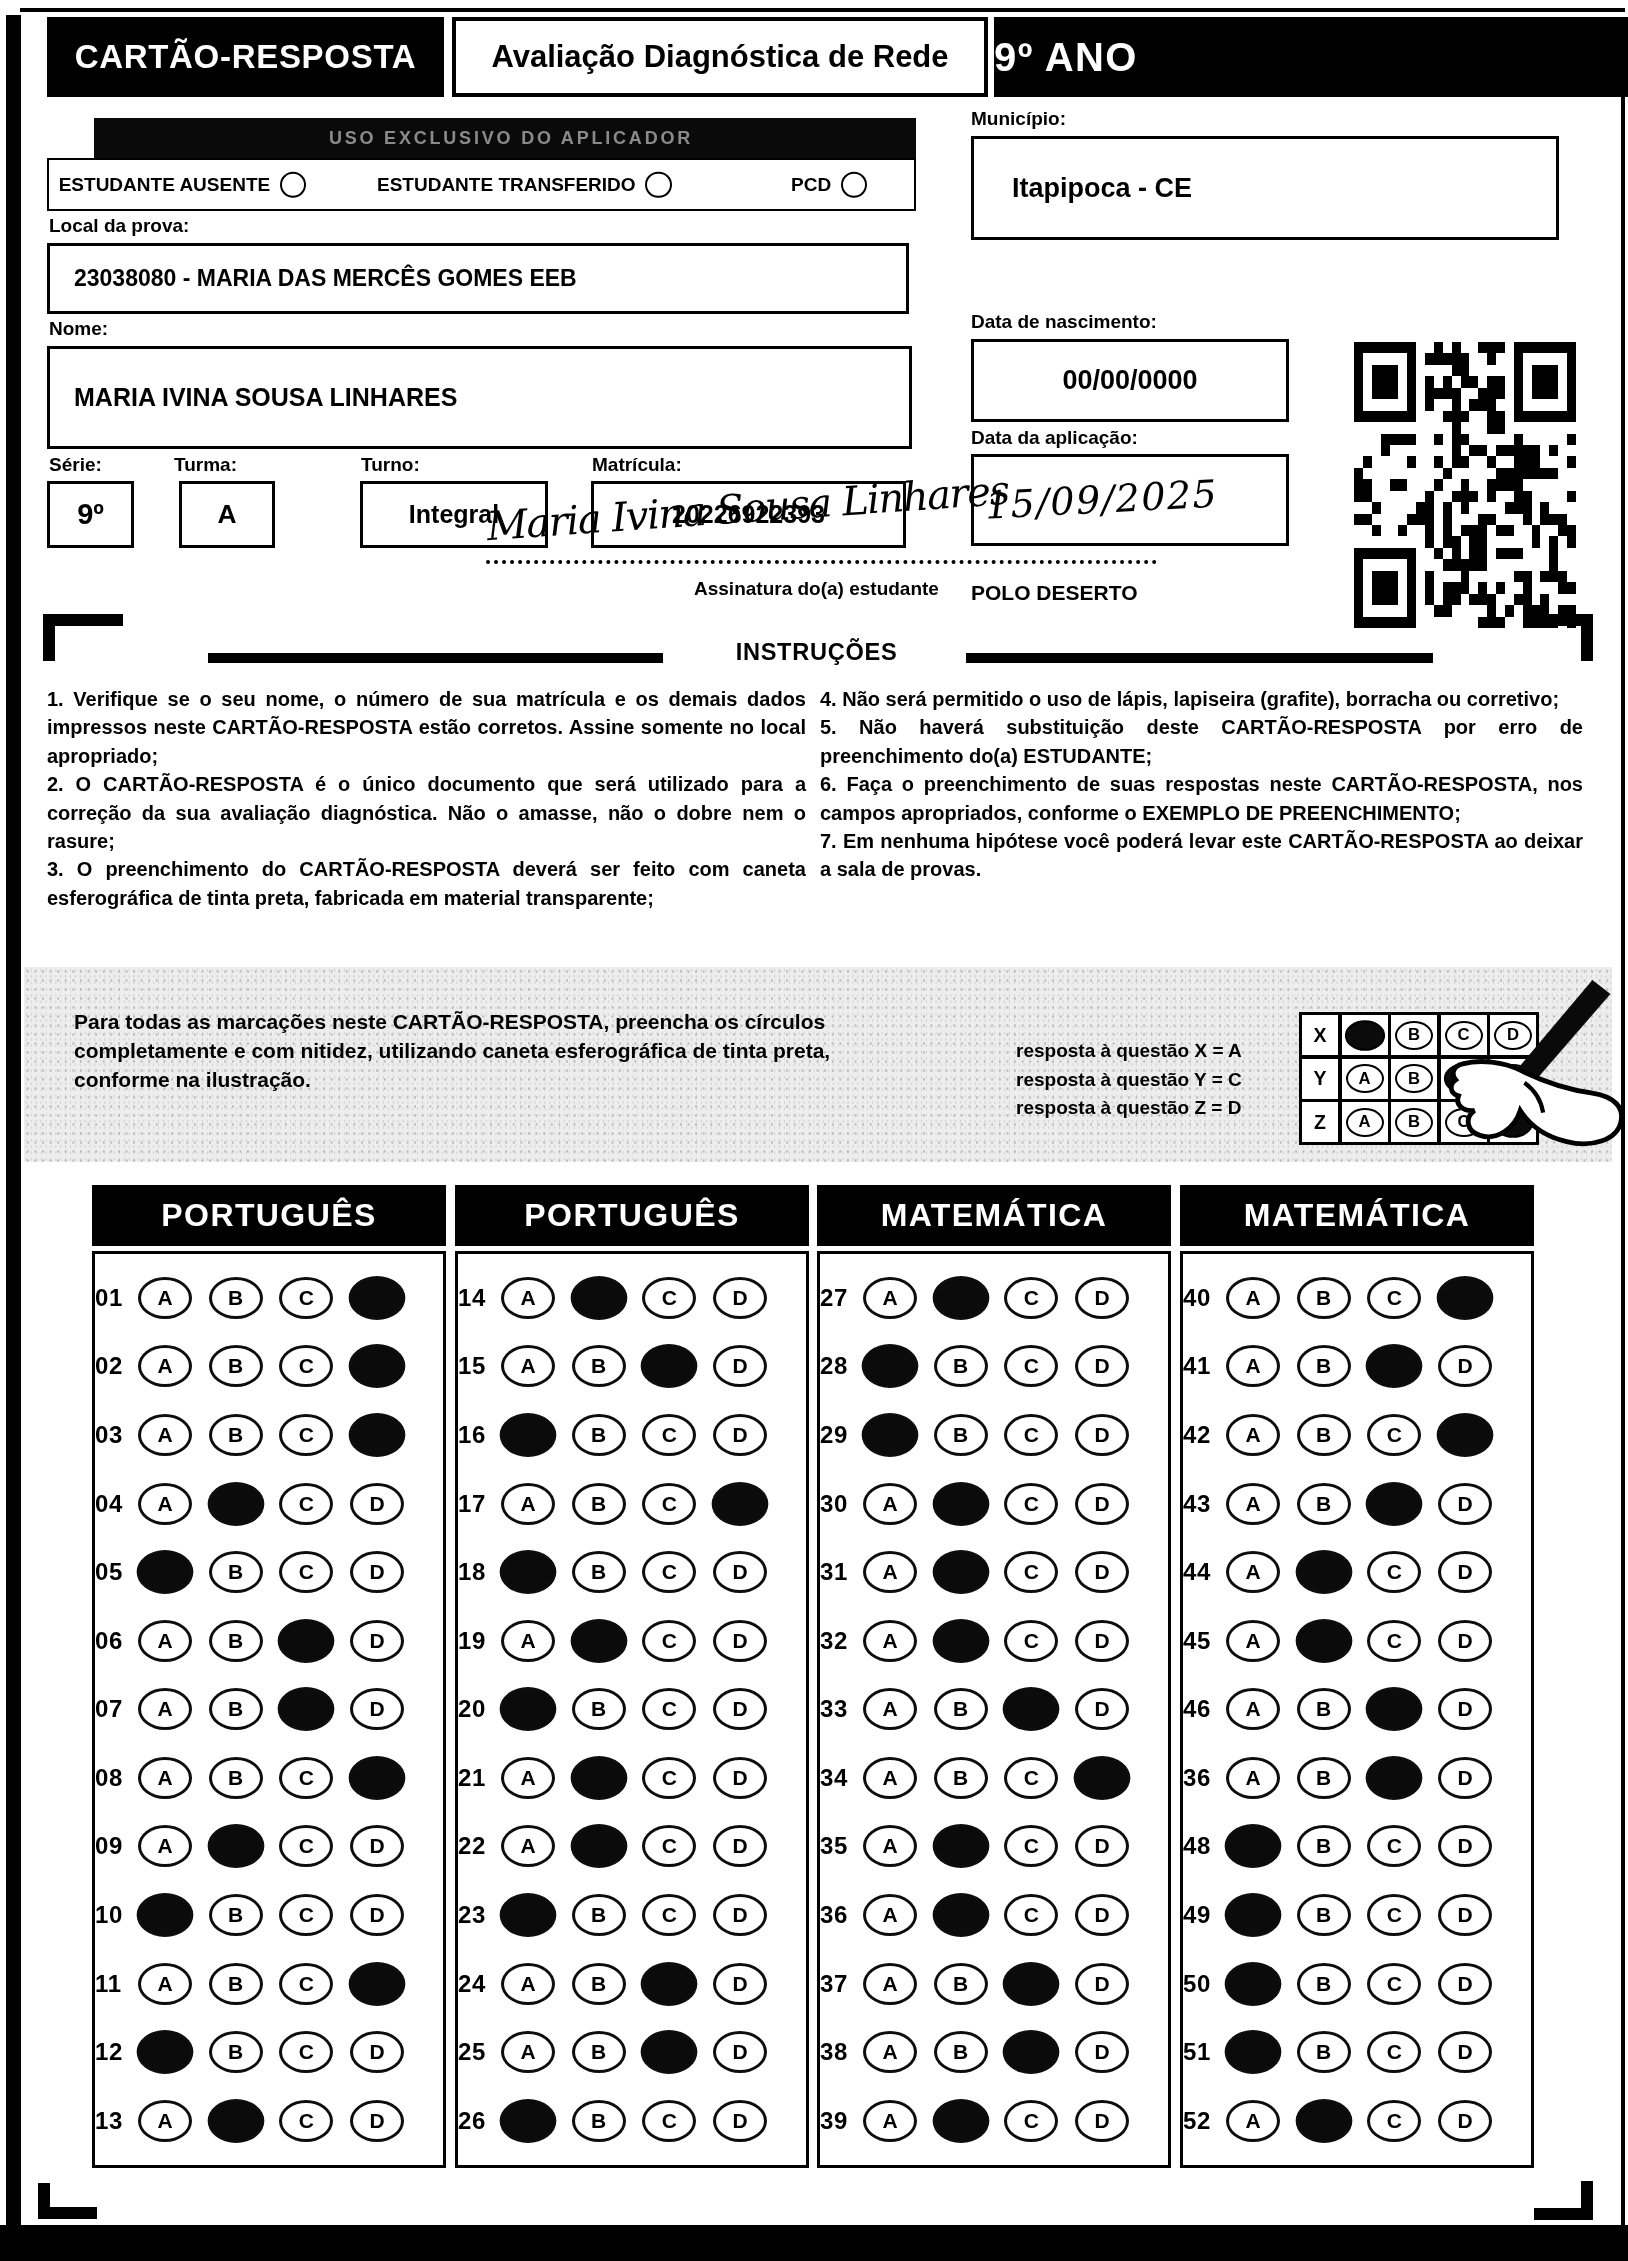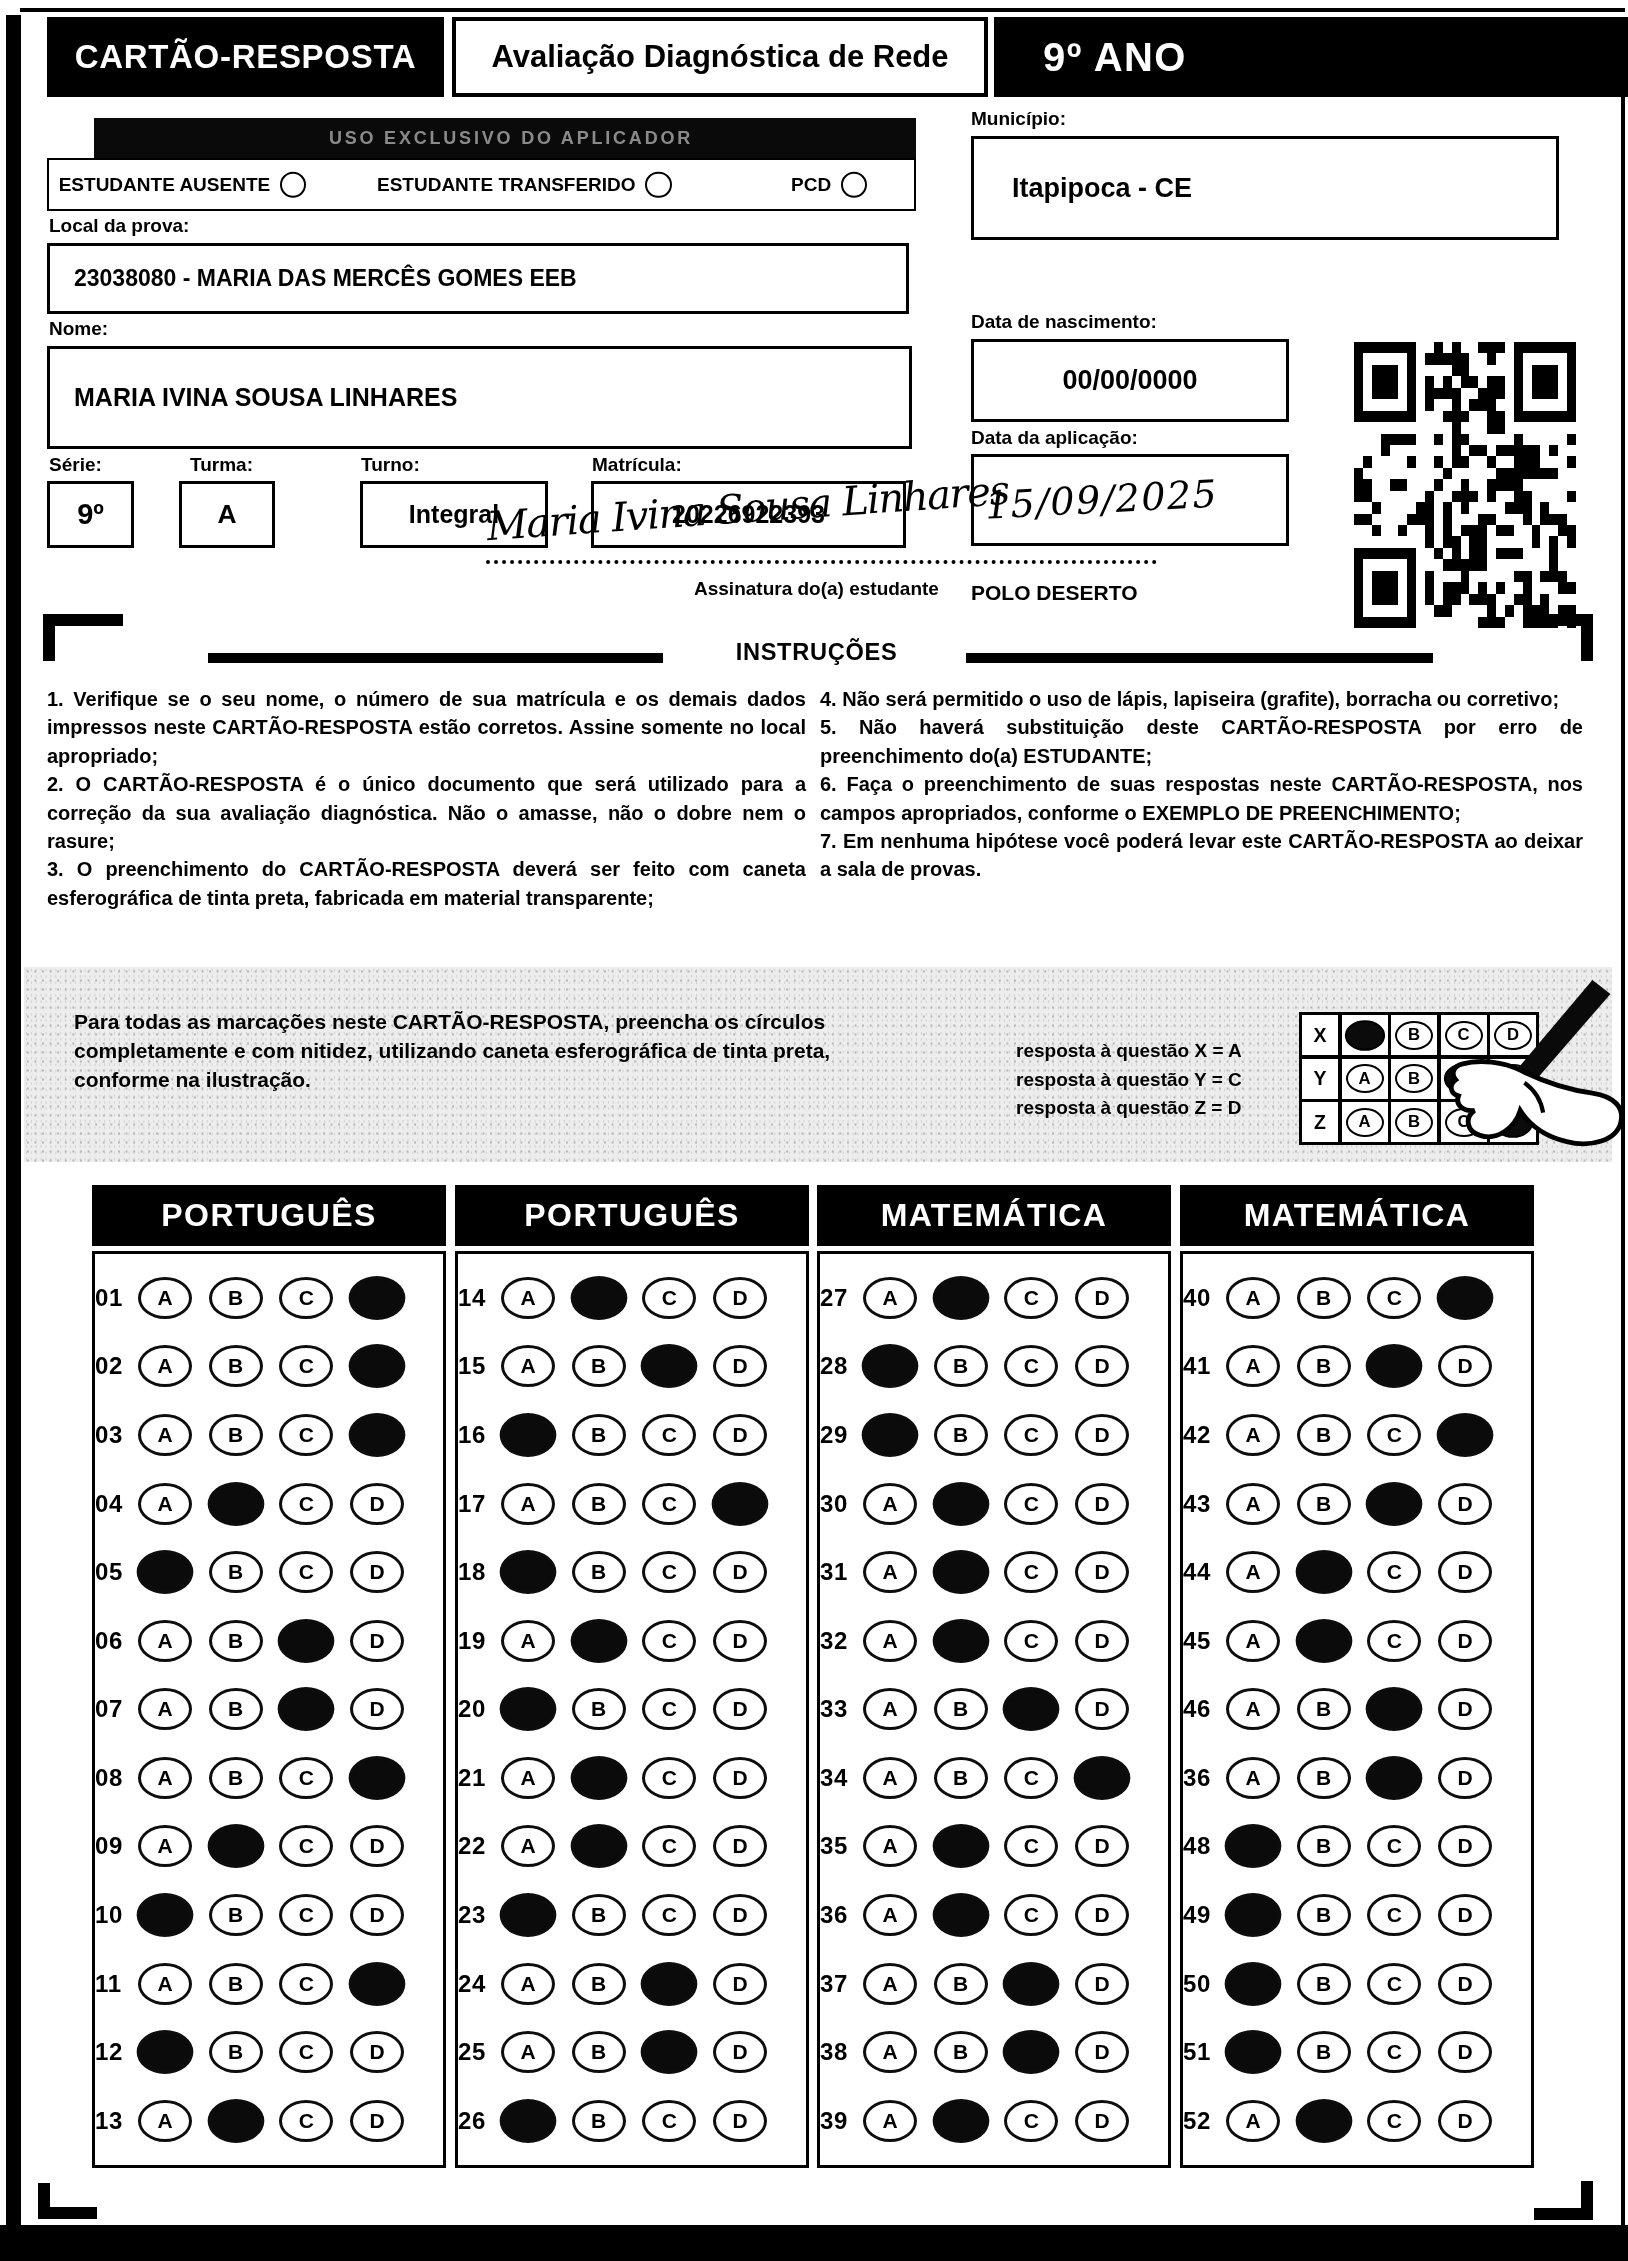--- a/index.html
+++ b/index.html
@@ -10,21 +10,21 @@
   .top-line{left:19.5px;top:8.3px;width:1605px;height:4.2px;background:#000;}
   .left-bar{left:5.6px;top:15.3px;width:15.3px;height:2246px;background:#000;}
   .right-line{left:1621px;top:46px;width:3.5px;height:2182px;background:#000;}
   .bottom-bar{left:0;top:2225px;width:1628px;height:36px;background:#000;}
   
   .hdr-left{left:47px;top:17.4px;width:397px;height:80px;background:#000;color:#fff;
             display:flex;align-items:center;justify-content:center;font-size:33px;font-weight:bold;letter-spacing:0.7px;}
   .hdr-center{left:452px;top:17.4px;width:536px;height:80px;background:#fff;border:4.9px solid #000;box-sizing:border-box;
             display:flex;align-items:center;justify-content:center;font-size:31px;font-weight:bold;}
   .hdr-right{left:994px;top:17.4px;width:634px;height:80px;background:#000;color:#fff;
-            display:flex;align-items:center;font-size:40px;font-weight:bold;letter-spacing:1.4px;padding-left:49px;box-sizing:border-box;}
+            display:flex;align-items:center;font-size:40px;font-weight:bold;letter-spacing:1.4px;box-sizing:border-box;}
   
   .apl-bar{left:94px;top:118px;width:822px;height:40px;background:#0a0a0a;display:flex;align-items:center;justify-content:center;}
   .apl-bar span{color:#cfcfcf;opacity:.65;font-weight:bold;font-size:18px;letter-spacing:2.8px;margin-left:12px;}
   .opt-box{left:47px;top:158px;width:869px;height:53px;border:2.8px solid #000;box-sizing:border-box;}
   .opt{position:absolute;top:50%;transform:translateY(-50%);display:flex;align-items:center;gap:9.7px;font-size:19px;font-weight:bold;}
   .circ{width:26.4px;height:26.4px;border:2.8px solid #000;border-radius:50%;background:#fff;box-sizing:border-box;}
   
   .lbl{font-size:19px;font-weight:bold;}
   .fbox{border:3.5px solid #000;box-sizing:border-box;background:#fff;display:flex;align-items:center;}
   .fval{font-weight:bold;}
@@ -114,21 +114,21 @@
   <div class="abs fbox" style="left:47px;top:243px;width:862px;height:71px">
     <span class="fval" style="font-size:23px;padding-left:24px">23038080 - MARIA DAS MERCÊS GOMES EEB</span>
   </div>
 
   <div class="abs lbl" style="left:49px;top:318px">Nome:</div>
   <div class="abs fbox" style="left:47px;top:346px;width:865px;height:103px">
     <span class="fval" style="font-size:25px;padding-left:24px">MARIA IVINA SOUSA LINHARES</span>
   </div>
 
   <div class="abs lbl" style="left:49px;top:454px">Série:</div>
-  <div class="abs lbl" style="left:190px;top:454px">Turma:</div>
+  <div class="abs lbl" style="left:174px;top:454px">Turma:</div>
   <div class="abs lbl" style="left:361px;top:454px">Turno:</div>
   <div class="abs lbl" style="left:592px;top:454px">Matrícula:</div>
 
   <div class="abs fbox" style="left:47px;top:481px;width:87px;height:67px;justify-content:center">
     <span class="fval" style="font-size:29px">9º</span>
   </div>
   <div class="abs fbox" style="left:179px;top:481px;width:96px;height:67px;justify-content:center">
     <span class="fval" style="font-size:26.4px">A</span>
   </div>
   <div class="abs fbox" style="left:360px;top:481px;width:188px;height:67px;justify-content:center">

